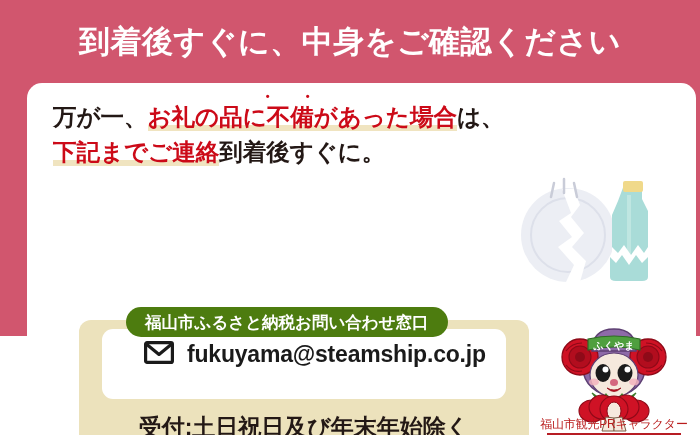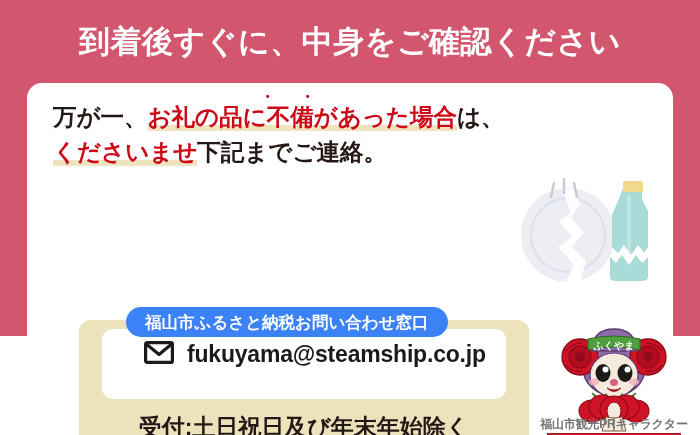--- a/index.html
+++ b/index.html
@@ -44,20 +44,21 @@
 
   
   #white-card {
     position: absolute;
     left: 27px;
     top: 83px;
     width: 646px;
     height: 329px;
     background: #ffffff;
     border-radius: 15px;
+    padding-left: 23px;
   }
 
   
   #body-text {
     position: absolute;
     left: 26px;
     top: 17px;
     width: 470px;
     font-size: 23.5px;
     font-weight: bold;
@@ -108,21 +109,21 @@
     height: 148px;
     background: #ece2bc;
     border-radius: 12px;
   }
   #contact-badge {
     position: absolute;
     left: 47px;
     top: -13px;
     height: 30px;
     padding: 0 19px;
-    background: #3b82f6;
+    background: #4d7c0f;
     border-radius: 16px;
     display: flex;
     align-items: center;
     justify-content: center;
     z-index: 3;
     text-align: center;
   }
   #contact-badge-label {
     color: #ffffff;
     font-size: 16.5px;
@@ -184,22 +185,22 @@
   }
   #mascot-caption {
     position: absolute;
     left: 0;
     top: 112px;
     width: 150px;
     text-align: center;
   }
   #mascot-role {
     font-size: 12px;
-    font-weight: bold;
-    color: #737373;
+    font-weight: normal;
+    color: #b91c1c;
     white-space: nowrap;
     line-height: 15px;
     letter-spacing: -0.2px;
   }
   #mascot-divider {
     width: 134px;
     height: 1.5px;
     background: #b71d24;
     margin: 1px auto 2px auto;
   }
@@ -210,21 +211,21 @@
 <div id="poster">
 
   <div id="header-band">
     <div id="header-title">到着後すぐに、中身をご確認ください</div>
   </div>
 
   <div id="white-card">
 
     <div id="body-text">
       <div class="line"><span>万が一、</span><span class="hl">お礼の品に</span><span class="hl dotted">不備</span><span class="hl">があった場合</span><span>は、</span></div>
-      <div class="line"><span class="hl">くださいませ</span><span>下記までご連絡。</span></div>
+      <div class="line"><span class="hl">下記までご連絡</span><span>到着後すぐに。</span></div>
     </div>
 
     <div id="broken-illus">
       <svg width="150" height="112" viewBox="0 0 150 112" xmlns="http://www.w3.org/2000/svg">
 
         <circle cx="54" cy="60" r="47" fill="#eceef4"></circle>
         <circle cx="54" cy="60" r="37" fill="none" stroke="#dde0ea" stroke-width="2"></circle>
 
         <path d="M48 14 L57 38 L45 46 L58 62 L44 72 L60 90 L52 107 L66 107 L72 86 L58 72 L70 58 L57 42 L66 30 L60 14 Z" fill="#ffffff"></path>
 

